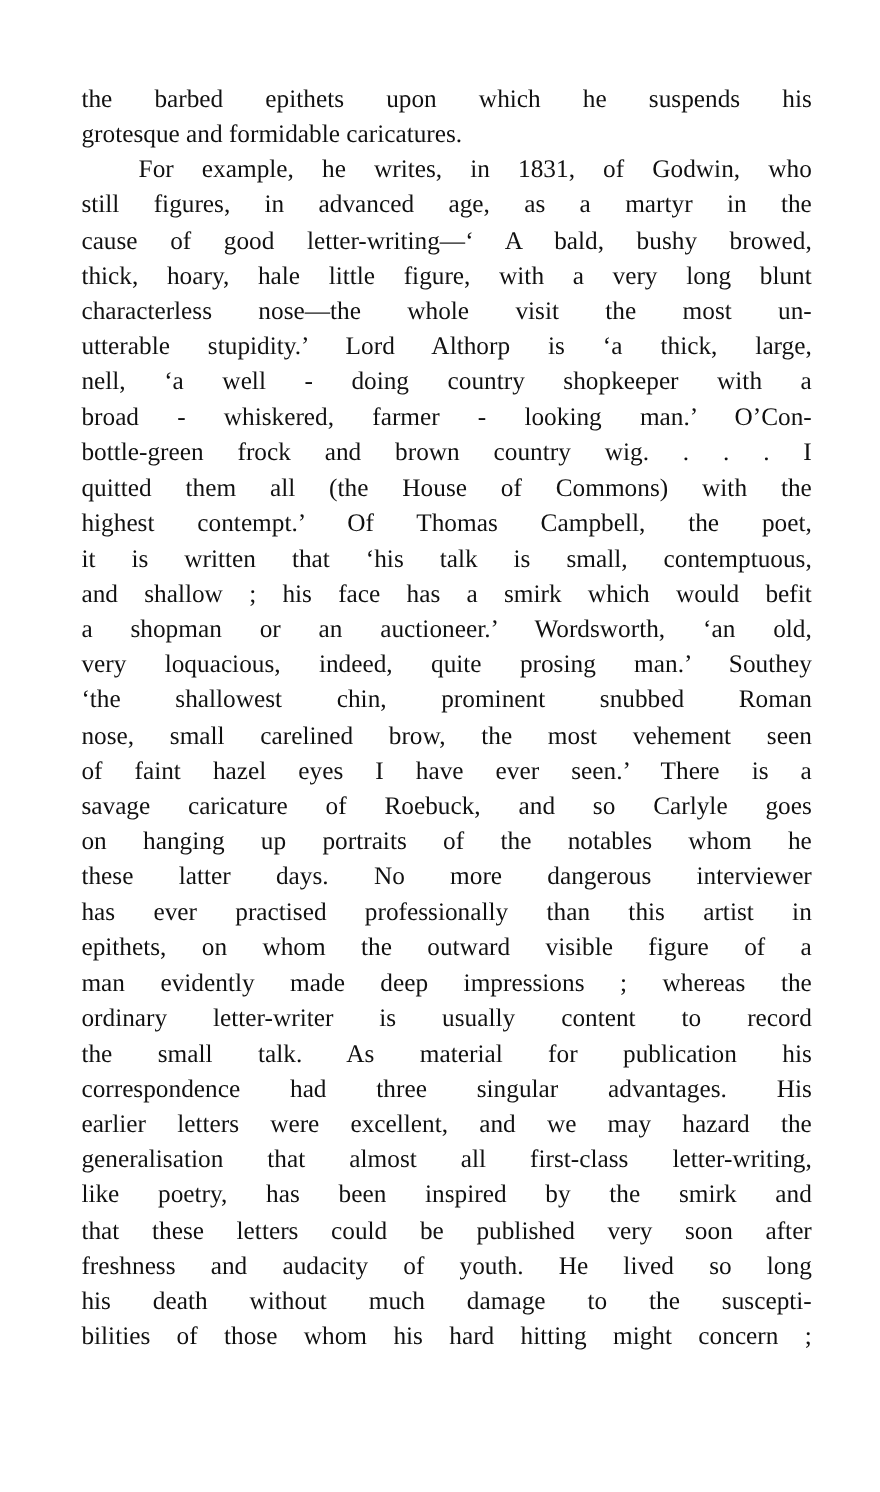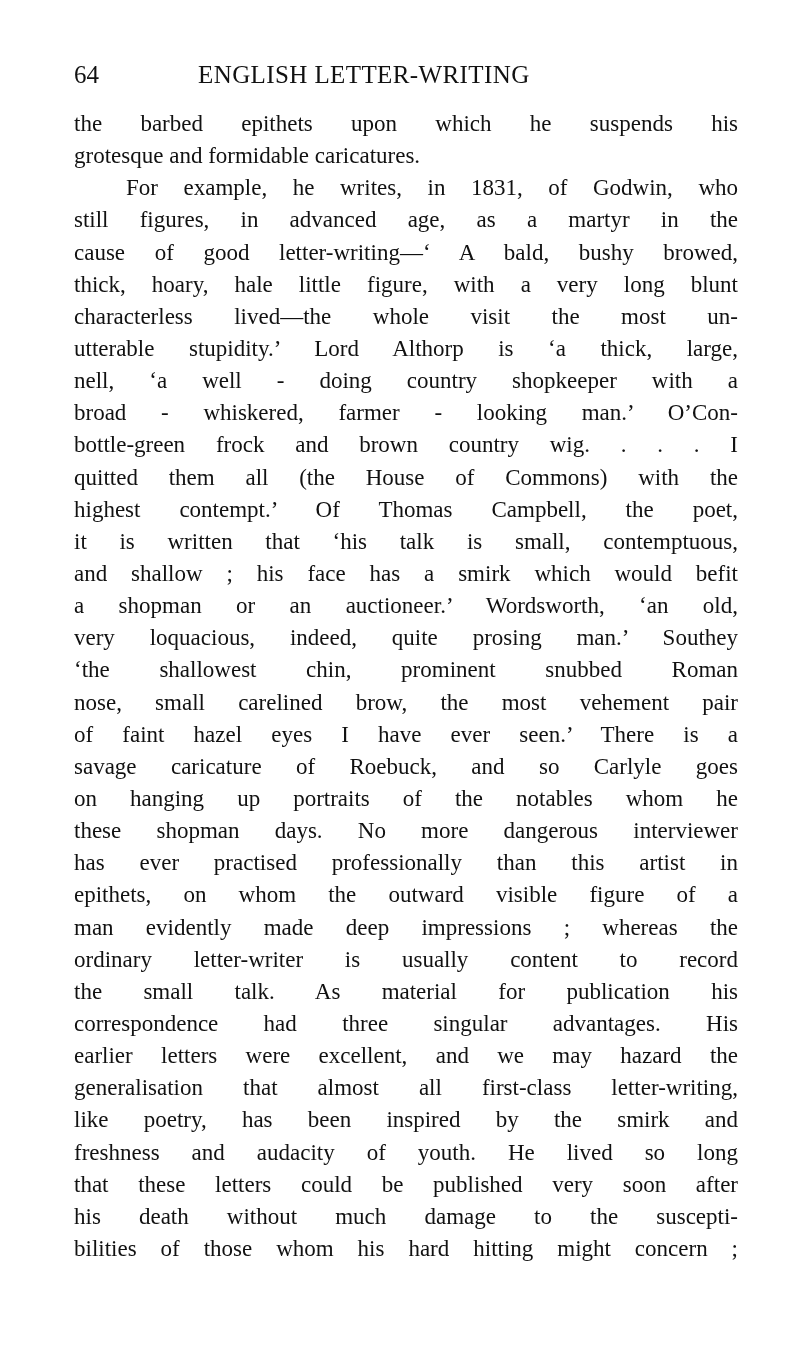--- a/index.html
+++ b/index.html
@@ -66,55 +66,51 @@
     text-align-last: justify;
   }
   .line.last .line-inner {
     text-align-last: left;
   }
 </style>
 </head>
 <body>
 
 <div class="page">
-  <div class="running-head">
-    <span class="page-number">64</span>
-    <span class="running-title">ENGLISH LETTER-WRITING</span>
-  </div>
   <div class="body-text" id="body-text">
       <div class="line"><span class="line-inner">the barbed epithets upon which he suspends his</span></div>
       <div class="line last"><span class="line-inner">grotesque and formidable caricatures.</span></div>
       <div class="line indent"><span class="line-inner" style="width: calc(100% - 26px);">For example, he writes, in 1831, of Godwin, who</span></div>
       <div class="line"><span class="line-inner">still figures, in advanced age, as a martyr in the</span></div>
       <div class="line"><span class="line-inner">cause of good letter-writing—‘ A bald, bushy browed,</span></div>
       <div class="line"><span class="line-inner">thick, hoary, hale little figure, with a very long blunt</span></div>
-      <div class="line"><span class="line-inner">characterless lived—the whole visit the most un-</span></div>
+      <div class="line"><span class="line-inner">characterless nose—the whole visit the most un-</span></div>
       <div class="line"><span class="line-inner">utterable stupidity.’ Lord Althorp is ‘a thick, large,</span></div>
       <div class="line"><span class="line-inner">nell, ‘a well - doing country shopkeeper with a</span></div>
       <div class="line"><span class="line-inner">broad - whiskered, farmer - looking man.’ O’Con-</span></div>
       <div class="line"><span class="line-inner">bottle-green frock and brown country wig. . . . I</span></div>
       <div class="line"><span class="line-inner">quitted them all (the House of Commons) with the</span></div>
       <div class="line"><span class="line-inner">highest contempt.’ Of Thomas Campbell, the poet,</span></div>
       <div class="line"><span class="line-inner">it is written that ‘his talk is small, contemptuous,</span></div>
       <div class="line"><span class="line-inner">and shallow ; his face has a smirk which would befit</span></div>
       <div class="line"><span class="line-inner">a shopman or an auctioneer.’ Wordsworth, ‘an old,</span></div>
       <div class="line"><span class="line-inner">very loquacious, indeed, quite prosing man.’ Southey</span></div>
       <div class="line"><span class="line-inner">‘the shallowest chin, prominent snubbed Roman</span></div>
-      <div class="line"><span class="line-inner">nose, small carelined brow, the most vehement pair</span></div>
+      <div class="line"><span class="line-inner">nose, small carelined brow, the most vehement seen</span></div>
       <div class="line"><span class="line-inner">of faint hazel eyes I have ever seen.’ There is a</span></div>
       <div class="line"><span class="line-inner">savage caricature of Roebuck, and so Carlyle goes</span></div>
       <div class="line"><span class="line-inner">on hanging up portraits of the notables whom he</span></div>
-      <div class="line"><span class="line-inner">these shopman days. No more dangerous interviewer</span></div>
+      <div class="line"><span class="line-inner">these latter days. No more dangerous interviewer</span></div>
       <div class="line"><span class="line-inner">has ever practised professionally than this artist in</span></div>
       <div class="line"><span class="line-inner">epithets, on whom the outward visible figure of a</span></div>
       <div class="line"><span class="line-inner">man evidently made deep impressions ; whereas the</span></div>
       <div class="line"><span class="line-inner">ordinary letter-writer is usually content to record</span></div>
       <div class="line"><span class="line-inner">the small talk. As material for publication his</span></div>
       <div class="line"><span class="line-inner">correspondence had three singular advantages. His</span></div>
       <div class="line"><span class="line-inner">earlier letters were excellent, and we may hazard the</span></div>
       <div class="line"><span class="line-inner">generalisation that almost all first-class letter-writing,</span></div>
       <div class="line"><span class="line-inner">like poetry, has been inspired by the smirk and</span></div>
+      <div class="line"><span class="line-inner">that these letters could be published very soon after</span></div>
       <div class="line"><span class="line-inner">freshness and audacity of youth. He lived so long</span></div>
-      <div class="line"><span class="line-inner">that these letters could be published very soon after</span></div>
       <div class="line"><span class="line-inner">his death without much damage to the suscepti-</span></div>
       <div class="line"><span class="line-inner">bilities of those whom his hard hitting might concern ;</span></div>
     </div>
 </div>
 
 </body></html>

